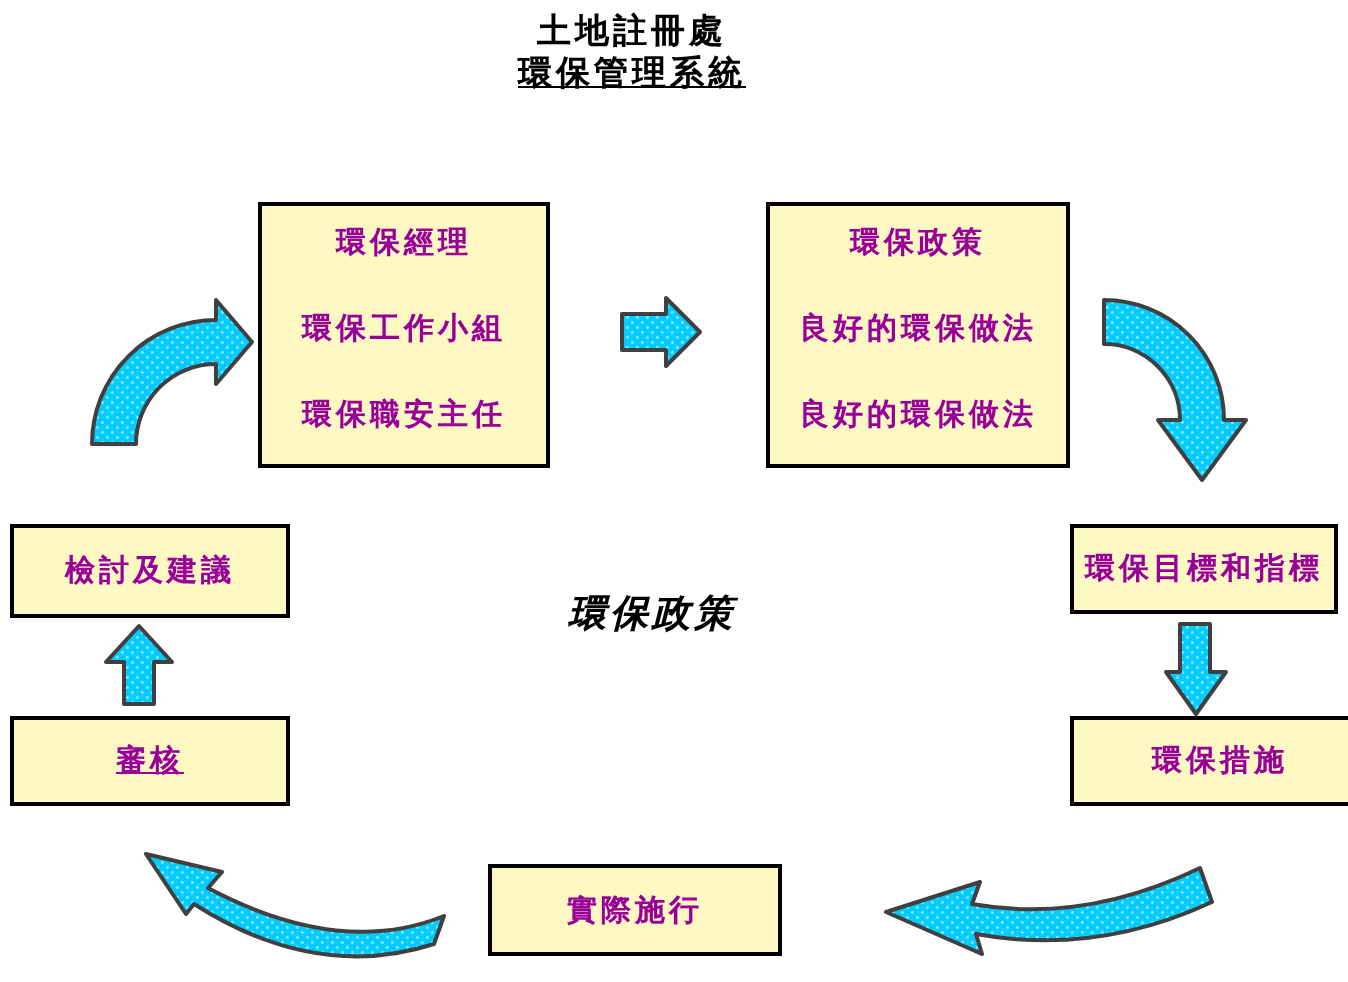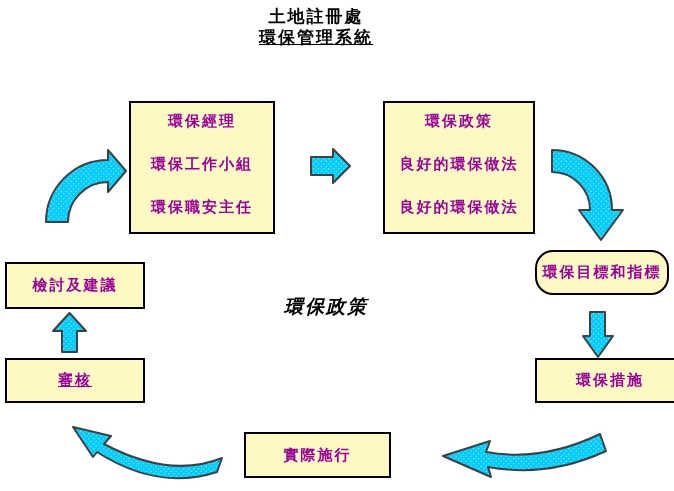--- a/index.html
+++ b/index.html
@@ -25,21 +25,21 @@
     display:flex; flex-direction:column; align-items:center;
     padding-top:10px; gap:27px; font-size:15px; line-height:16px;
   }
   .box-single {
     display:flex; align-items:center; justify-content:center; font-size:15px;
   }
   #box-team           { left:129px; top:101px; width:146px; height:133px; }
   #box-policy         { left:383px; top:101px; width:152px; height:133px; }
   #box-review         { left:5px;   top:262px; width:140px; height:47px;  }
   #box-audit          { left:5px;   top:358px; width:140px; height:45px;text-decoration:underline;  }
-  #box-objectives     { left:535px; top:250px; width:134px; height:45px;border-radius:18px;  }
+  #box-objectives     { left:535px; top:262px; width:134px; height:45px;  }
   #box-measures       { left:535px; top:358px; width:150px; height:45px;  }
   #box-implementation { left:244px; top:432px; width:147px; height:46px;  }
   .arrow-shape { stroke:#404040; stroke-width:2; stroke-linejoin:round; }
 </style>
 </head>
 <body>
 
 <div class="canvas">
 
   <svg class="arrow-layer" viewBox="0 0 674 491" xmlns="http://www.w3.org/2000/svg">

